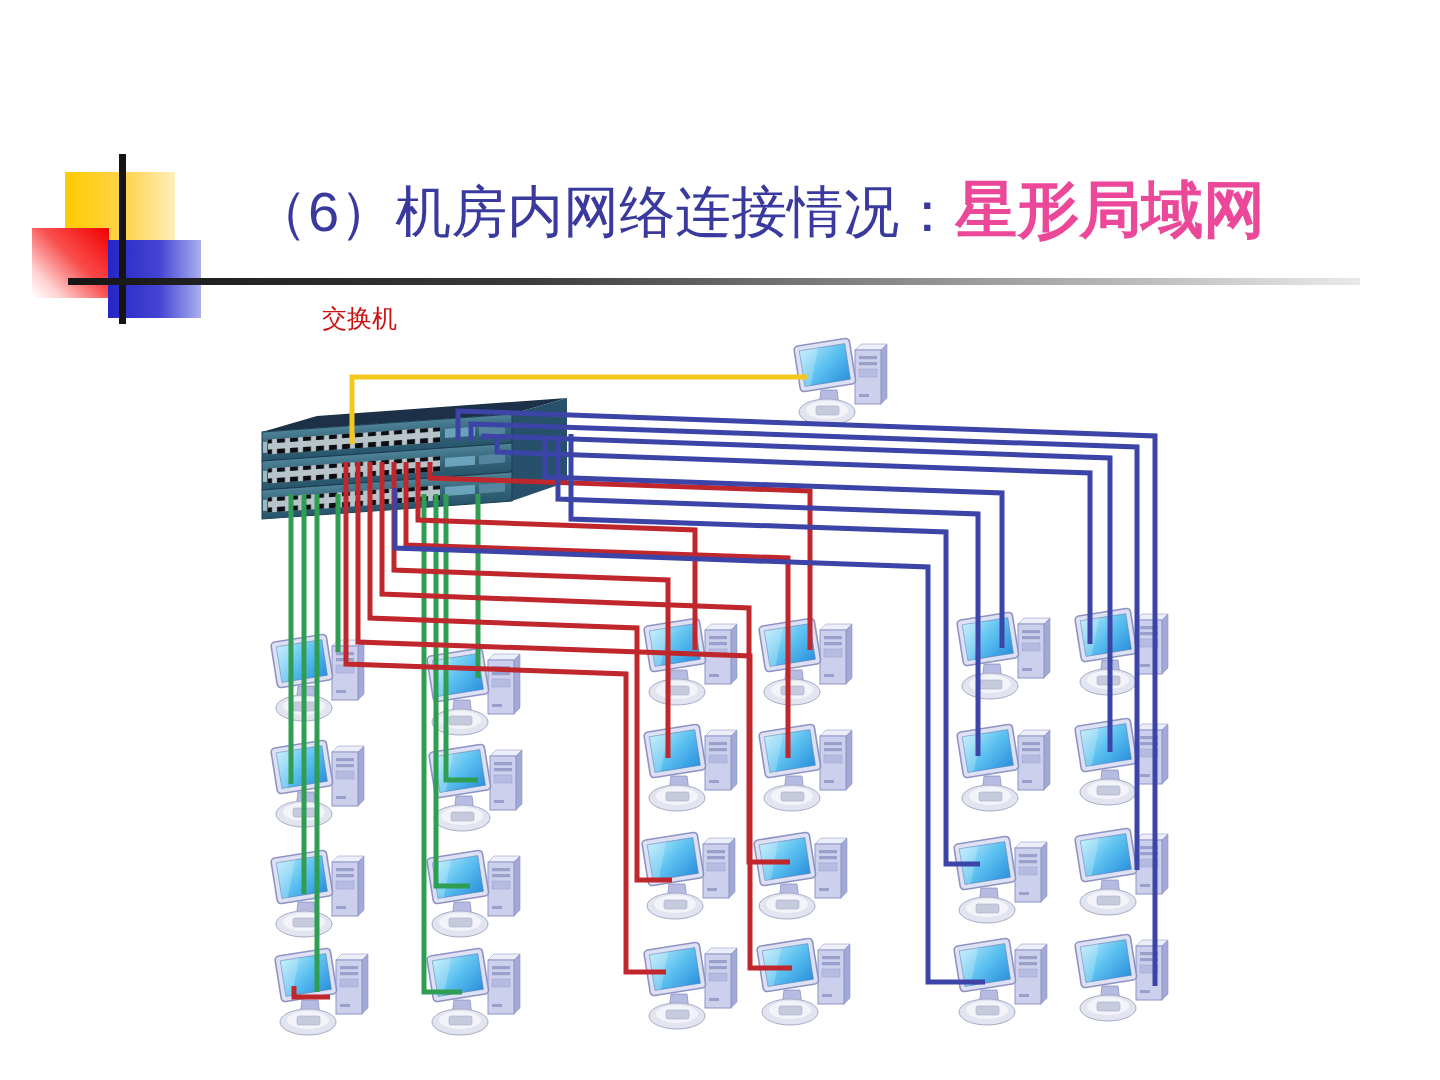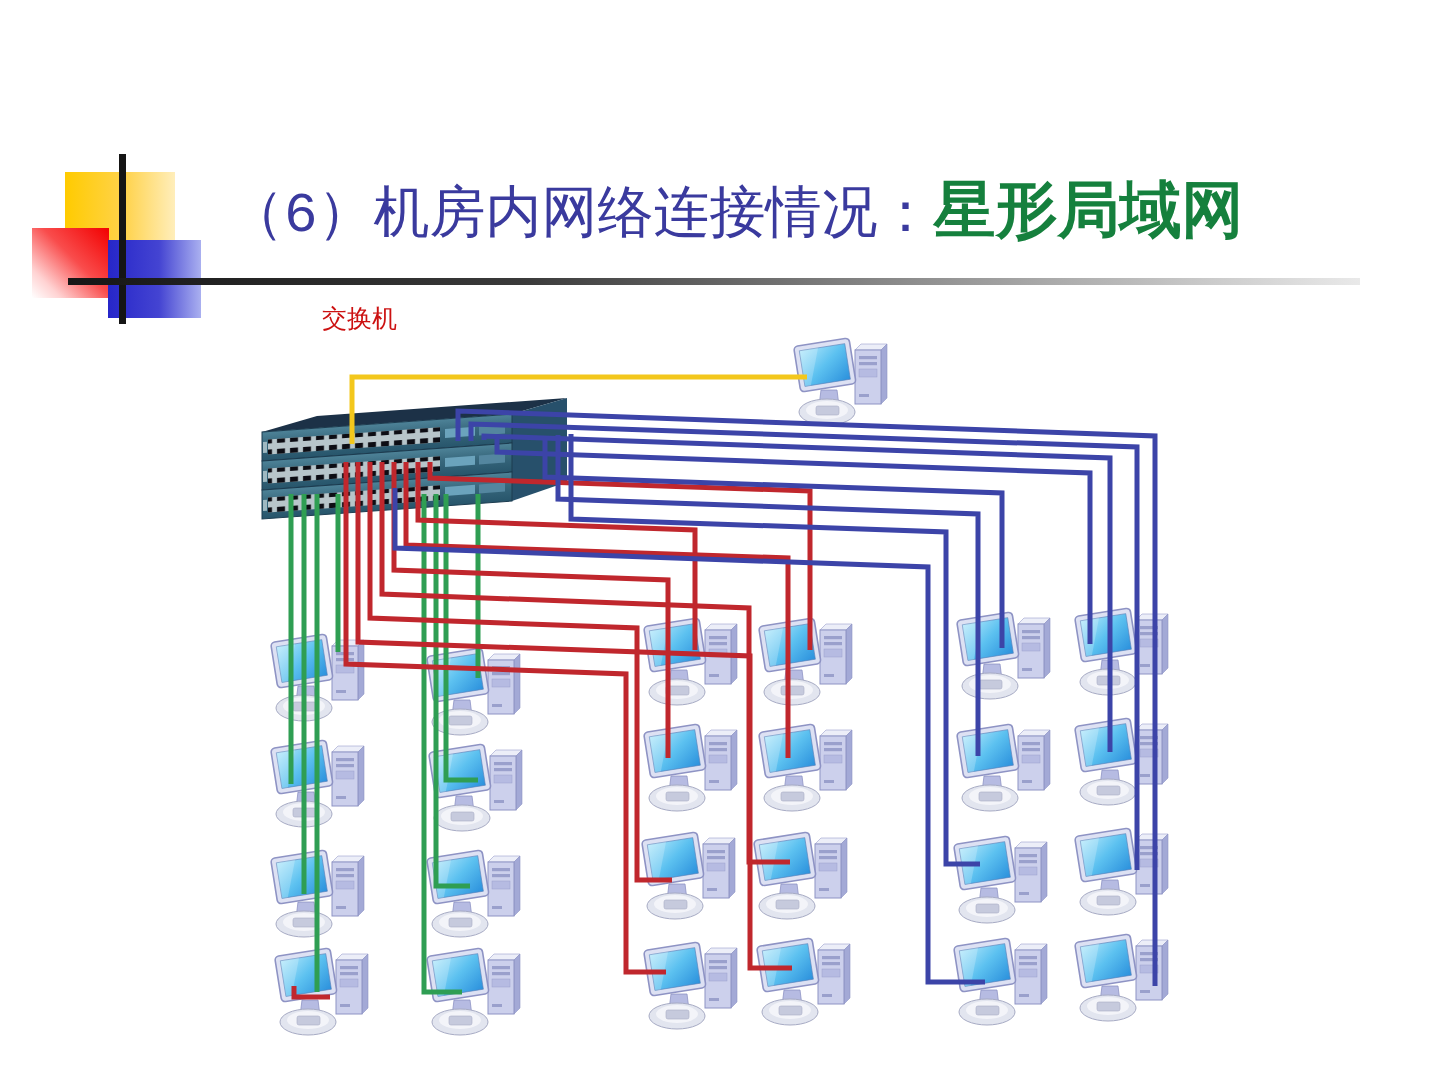--- a/index.html
+++ b/index.html
@@ -11,40 +11,40 @@
     background:linear-gradient(90deg,#ffcb00 0%,#ffd34d 55%,#ffeebb 100%);}
   .sq-red{left:32px;top:228px;width:77px;height:70px;
     background:linear-gradient(225deg,#f20000 0%,#f94c4c 45%,#ffd2d2 80%,#ffffff 100%);}
   .sq-blue{left:108px;top:240px;width:93px;height:78px;
     background:linear-gradient(90deg,#2626c9 0%,#4444d2 55%,#aab0f0 100%);}
   .v-line{position:absolute;left:119px;top:154px;width:7px;height:170px;background:#151515;}
   .h-rule{position:absolute;left:68px;top:278px;width:1292px;height:7px;
     background:linear-gradient(90deg,#161616 0%,#3a3a3a 35%,#9a9a9a 70%,#e9e9e9 100%);}
   
   .title{position:absolute;left:228px;top:176px;width:1190px;white-space:nowrap;line-height:1.1;}
-  .title .prefix{font-family:Liberation Mono, monospace;font-size:56px;font-weight:400;}
+  .title .prefix{font-family:Liberation Sans, sans-serif;font-size:56px;font-weight:400;margin-left:24px;}
   .title .highlight{font-family:"Liberation Sans","DejaVu Sans",sans-serif;font-size:62px;font-weight:700;}
   
   .switch-label{position:absolute;left:316px;top:302px;font-family:"Liberation Serif","DejaVu Serif",serif;
     font-size:25px;font-weight:400;margin-left:6px;}
   svg.net{position:absolute;left:0;top:0;width:1440px;height:1080px;}
 </style>
 </head>
 <body>
 
 <div class="slide">
 
   <div class="sq sq-yellow"></div>
   <div class="sq sq-red"></div>
   <div class="sq sq-blue"></div>
   <div class="v-line"></div>
   <div class="h-rule"></div>
 
   <div class="title">
-    <span class="prefix" id="title-prefix" style="color: rgb(58, 58, 158);">（6）机房内网络连接情况：</span><span class="highlight" id="title-highlight" style="color: #15803d;">星形局域网</span>
+    <span class="prefix" id="title-prefix" style="color: rgb(58, 58, 158);">（6）机房内网络连接情况：</span><span class="highlight" id="title-highlight" style="color: #ec4899;">星形局域网</span>
   </div>
 
   <div class="switch-label" id="switch-label" style="color: rgb(204, 17, 17);">交换机</div>
 
   <svg class="net" viewBox="0 0 1440 1080">
     <defs>
       <linearGradient id="scr" x1="0" y1="0" x2="1" y2="1">
         <stop offset="0" stop-color="#b3e8fb"></stop>
         <stop offset="0.5" stop-color="#5cc1f0"></stop>
         <stop offset="1" stop-color="#2b90dc"></stop>

